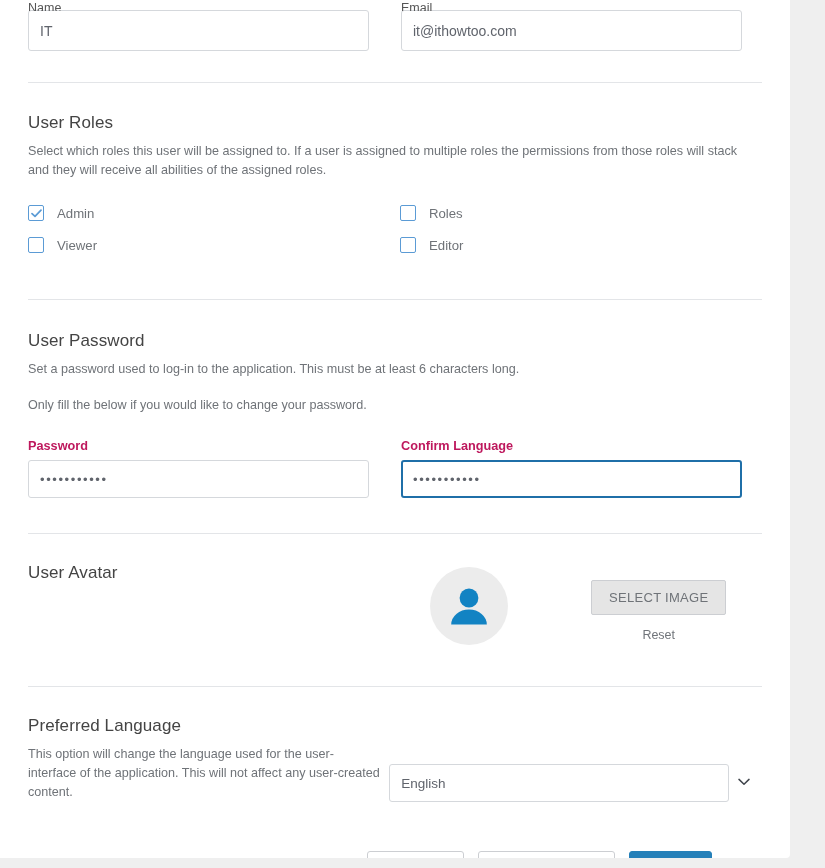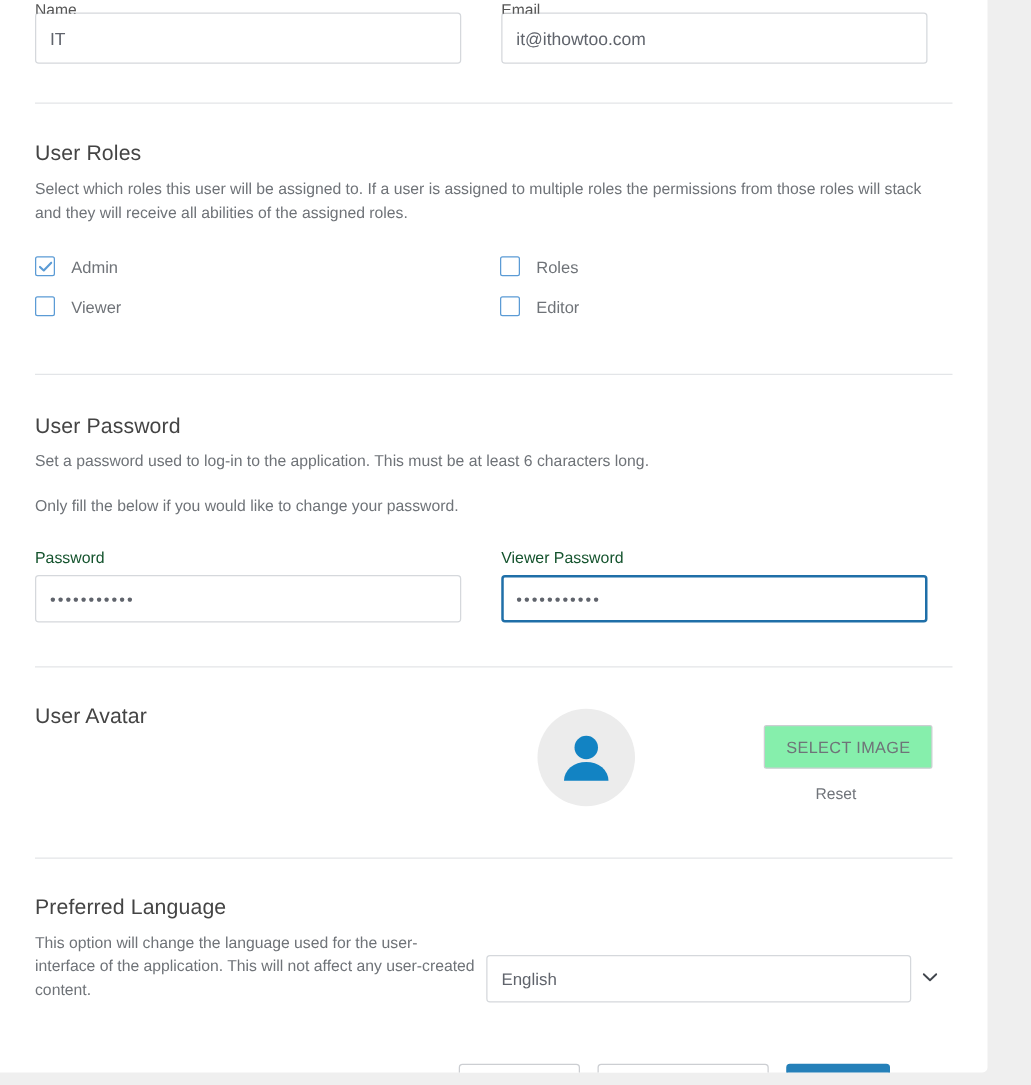--- a/index.html
+++ b/index.html
@@ -125,23 +125,24 @@
 
   
   .pw-note { margin-top: 17px; }
   .pw-row {
     display: flex;
     gap: 32px;
     margin-top: 24px;
   }
   .sub-label {
     font-size: 12.7px;
-    color: #14532d;
+    color: #be185d;
     display: block;
     margin-bottom: 7px;
+    font-weight: bold;
   }
   .pw-input {
     display: block;
     width: 100%;
     height: 38px;
     border: 1px solid #d5d8dc;
     border-radius: 3px;
     background: #fff;
     font-family: "Liberation Sans", sans-serif;
     font-size: 13px;
@@ -173,30 +174,29 @@
     flex: 0 0 auto;
   }
   .avatar-actions {
     margin-left: 83px;
     text-align: center;
     padding-top: 17px;
   }
   .btn-outline-gray {
     display: inline-block;
     border: 1px solid #ccced2;
-    background: #86efac;
+    background: #e5e5e5;
     color: #6f7378;
     font-family: "Liberation Sans", sans-serif;
     font-size: 13px;
     padding: 10px 17px;
     border-radius: 2px;
     cursor: pointer;
     letter-spacing: .3px;
     line-height: 1;
-    margin-left: 20px;
   }
   .reset-link {
     display: block;
     margin-top: 13px;
     font-size: 12.5px;
     color: #70747a;
     text-decoration: none;
     cursor: pointer;
   }
 
@@ -326,21 +326,21 @@
         <h2 class="sec-title">User Password</h2>
         <p class="sec-desc">Set a password used to log-in to the application. This must be at least 6 characters long.</p>
         <p class="sec-desc pw-note">Only fill the below if you would like to change your password.</p>
 
         <div class="pw-row">
           <div class="field-col">
             <label class="sub-label">Password</label>
             <input class="pw-input" type="text" value="•••••••••••" style="">
           </div>
           <div class="field-col">
-            <label class="sub-label">Viewer Password</label>
+            <label class="sub-label">Confirm Language</label>
             <input class="pw-input focused" type="text" value="•••••••••••" style="">
           </div>
         </div>
       </div>
 
       <div style="height:35px"></div>
       <div class="divider"></div>
       <div style="height:29px"></div>
 
       <div class="section avatar-row">

